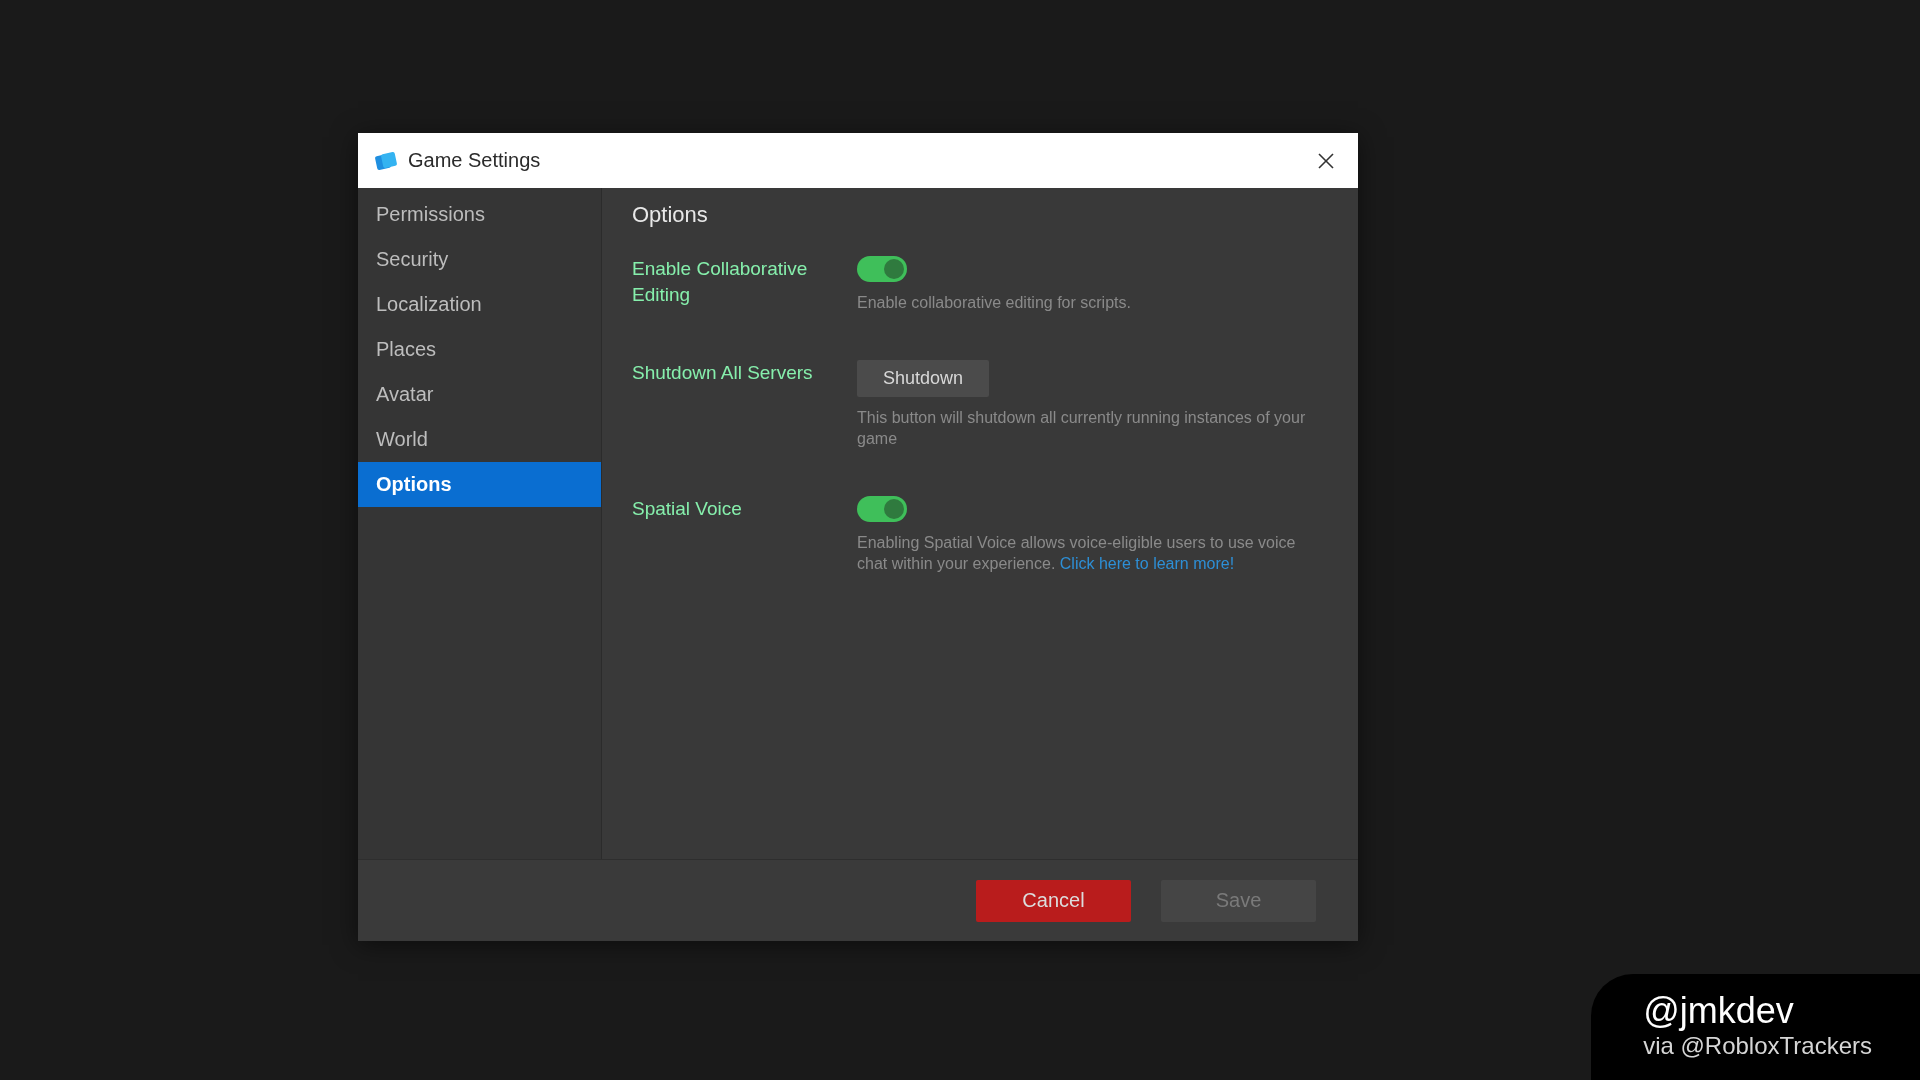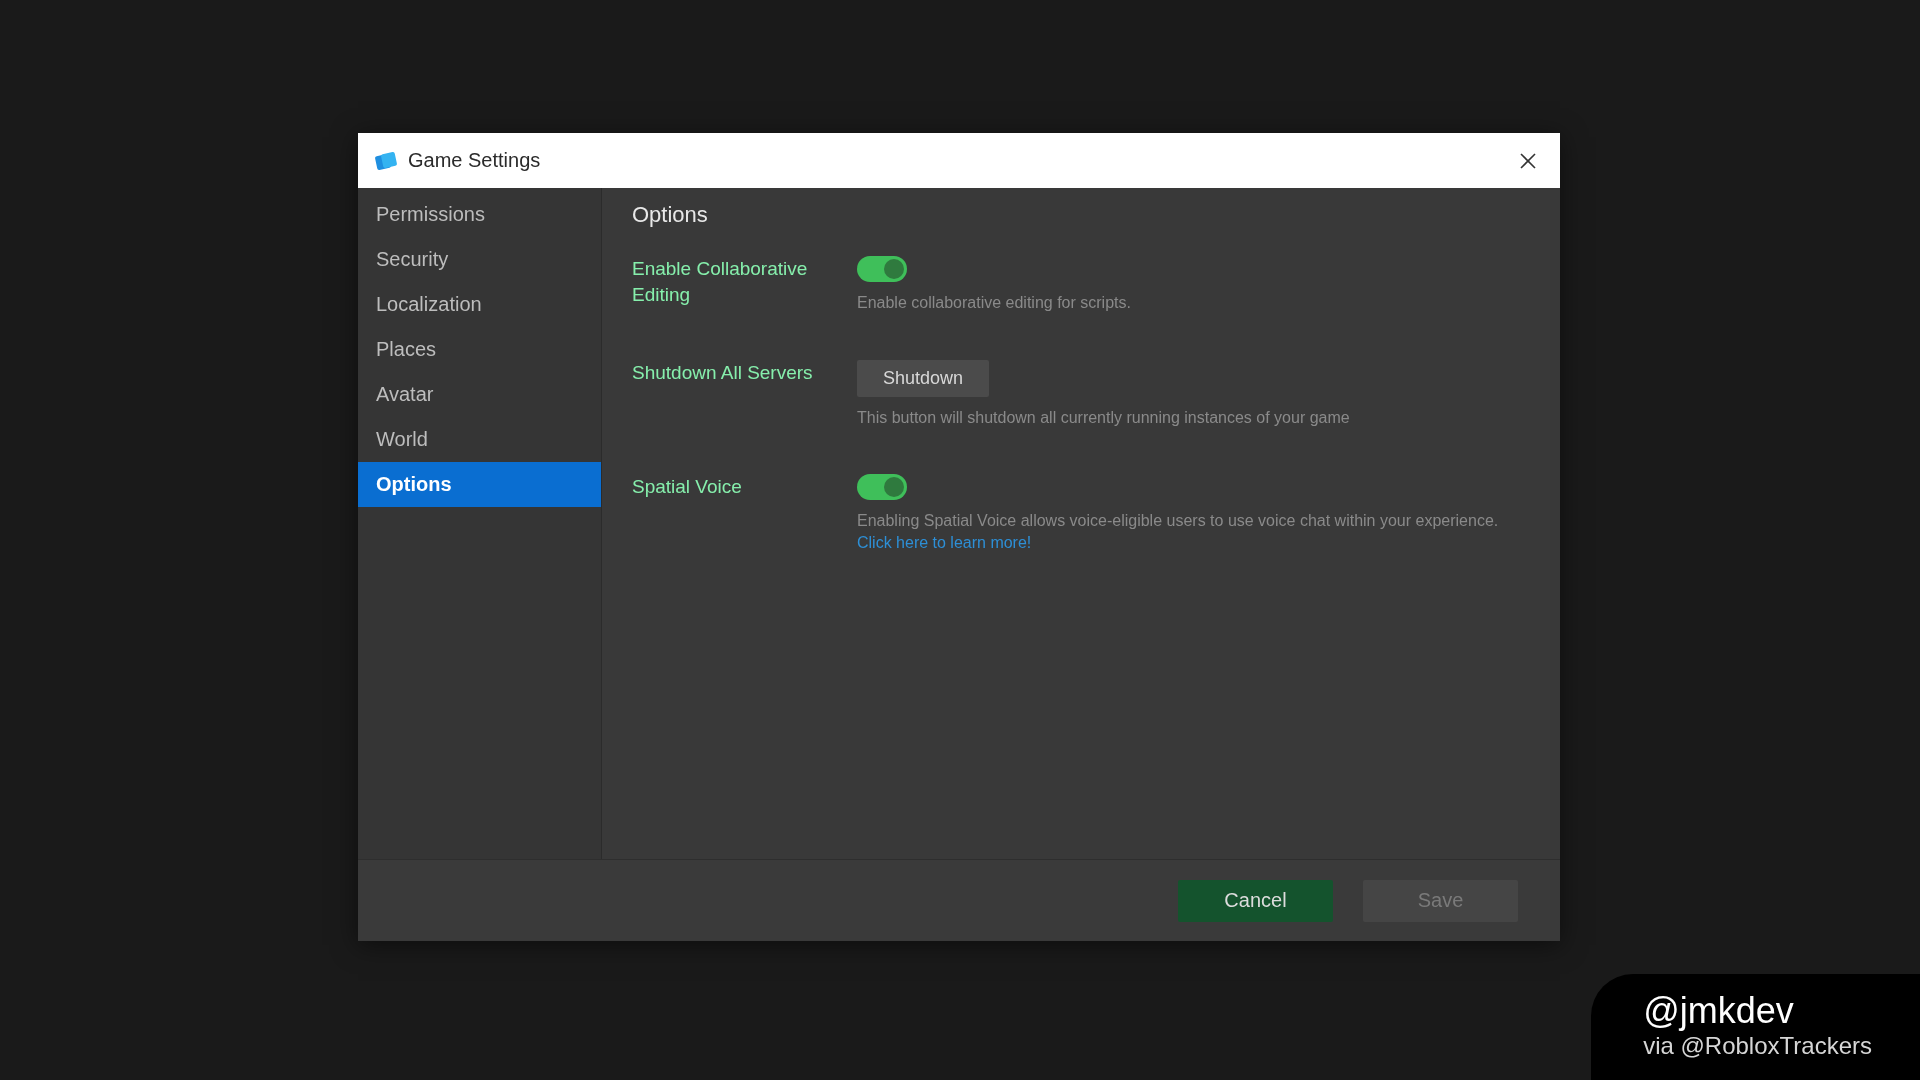--- a/index.html
+++ b/index.html
@@ -8,21 +8,21 @@
     background: #1a1a1a;
     font-family: "Segoe UI", Arial, sans-serif;
     position: relative;
     overflow: hidden;
   }
 
   .dialog {
     position: absolute;
     left: 358px;
     top: 133px;
-    width: 1202px;
+    width: 1000px;
     height: 808px;
     background: #3a3a3a;
     display: flex;
     flex-direction: column;
     box-shadow: 0 4px 24px rgba(0,0,0,0.5);
   }
 
   .titlebar {
     height: 55px;
     background: #ffffff;
@@ -166,21 +166,21 @@
     width: 155px;
     height: 42px;
     display: inline-flex;
     align-items: center;
     justify-content: center;
     font-size: 20px;
     border: none;
     border-radius: 2px;
   }
   .footer-btn.cancel {
-    background: #14532d;
+    background: #b91c1c;
     color: #dcdcdc;
     cursor: pointer;
     text-align: right;
   }
   .footer-btn.save {
     background: #454545;
     color: #7a7a7a;
     cursor: default;
   }
 

